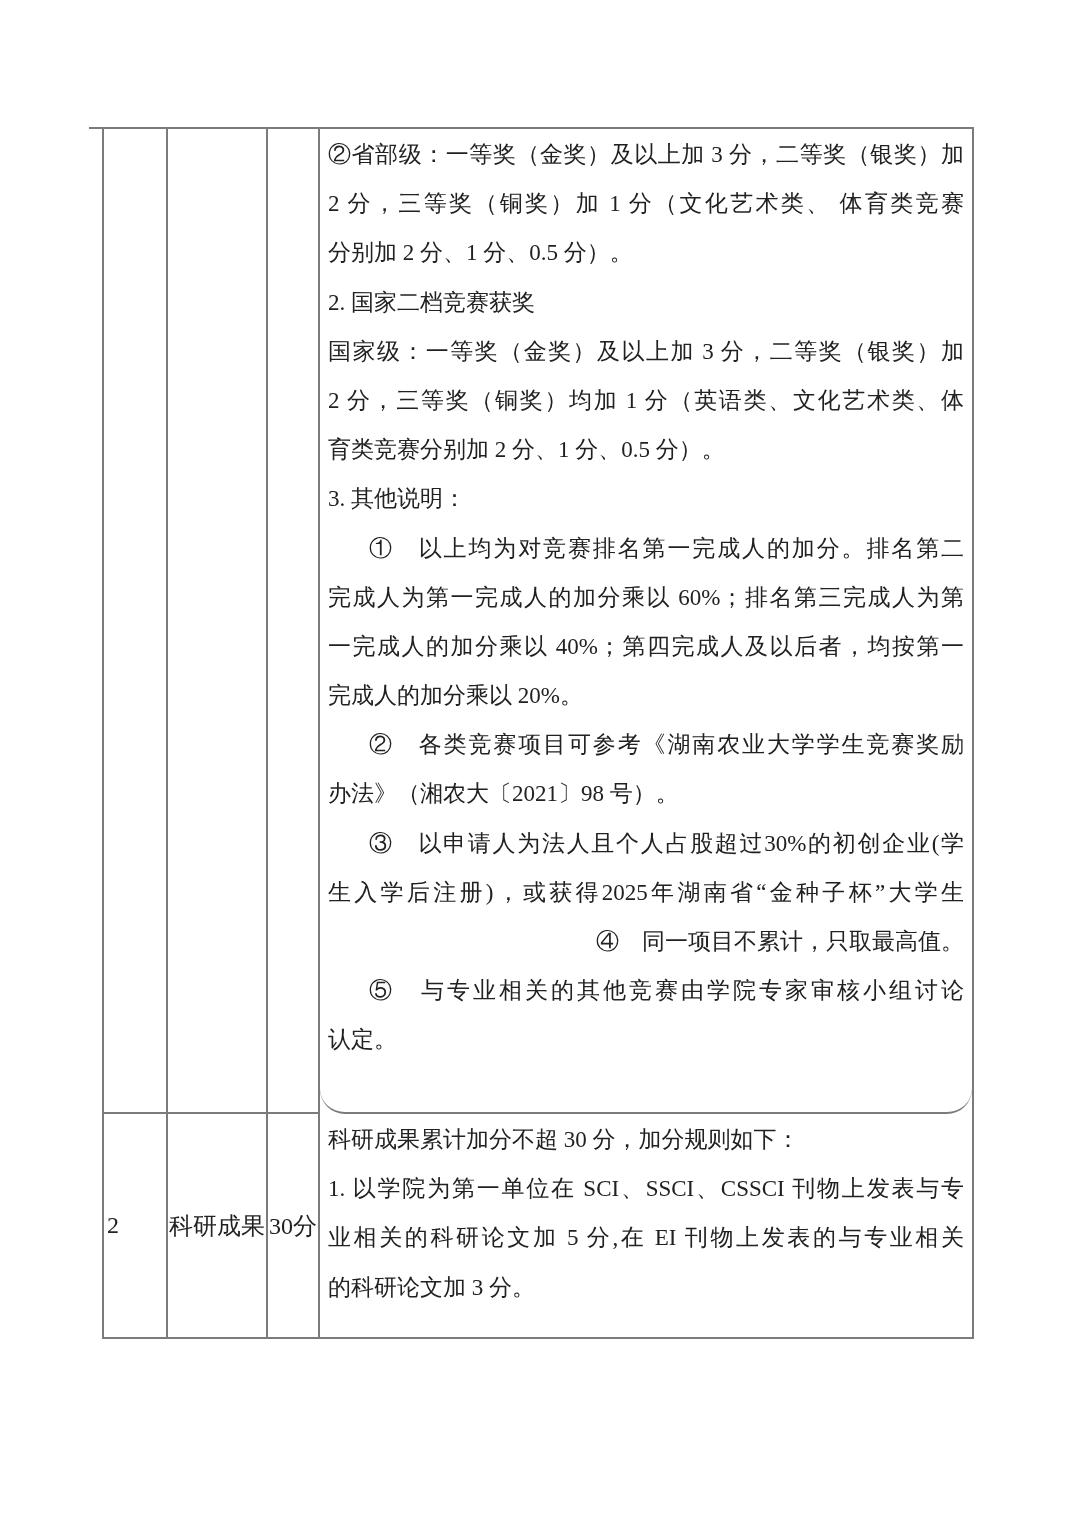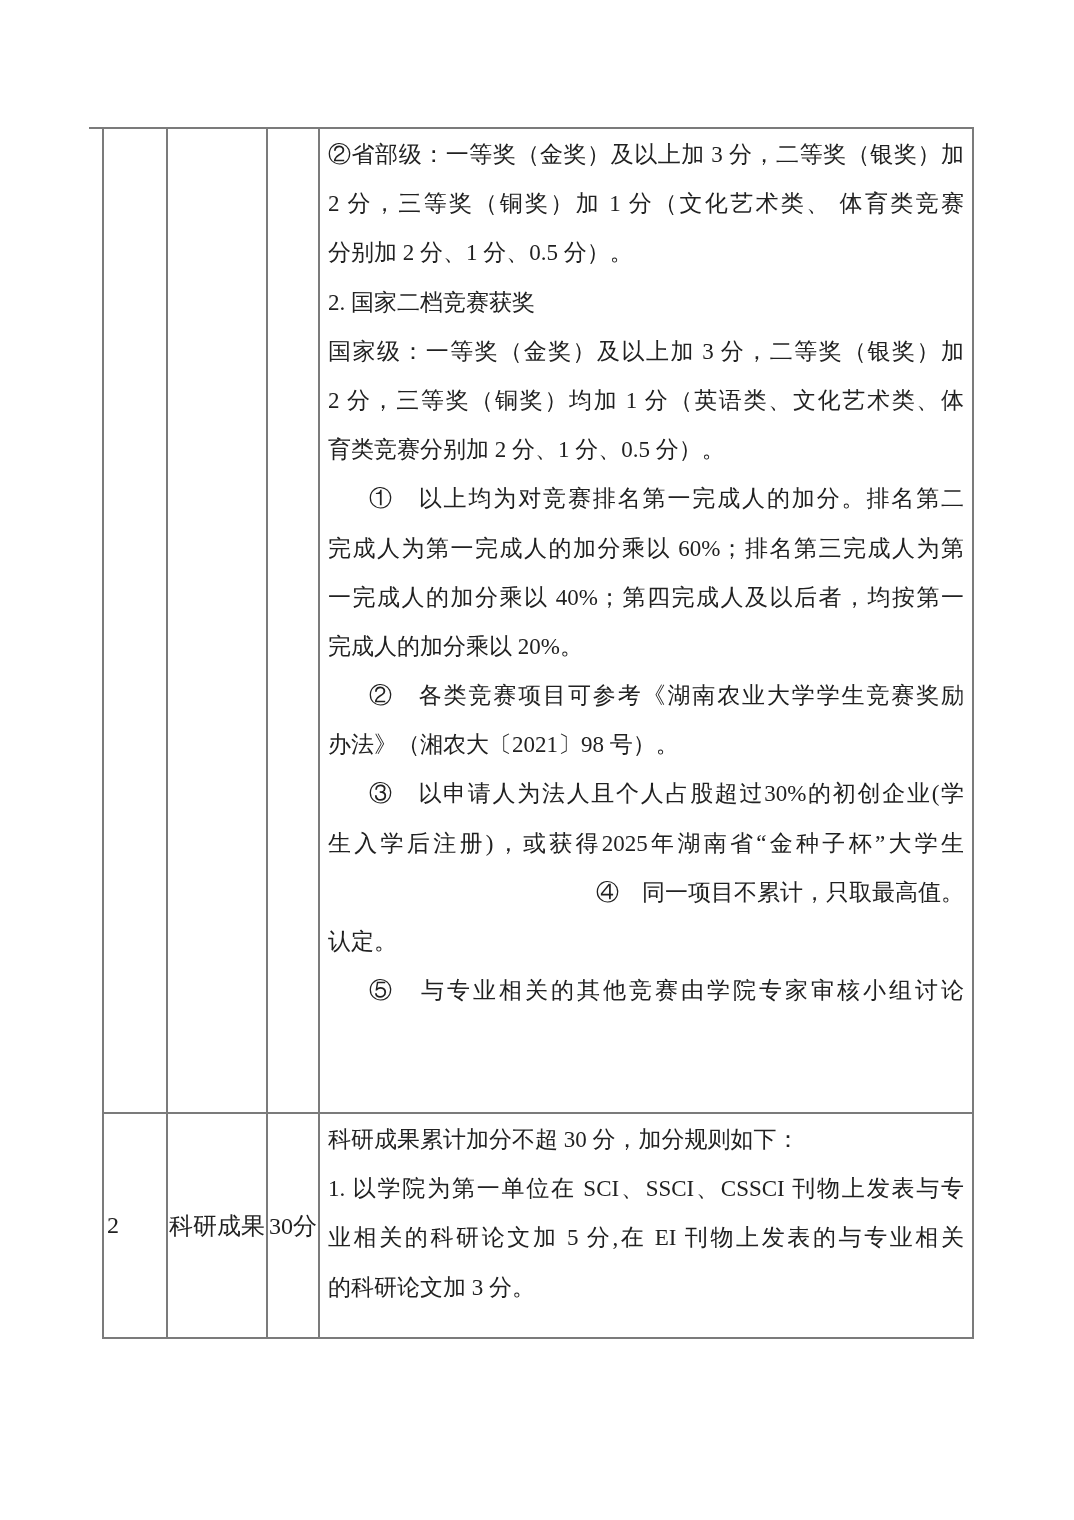--- a/index.html
+++ b/index.html
@@ -36,21 +36,21 @@
     display: grid;
     grid-template-columns: 64px 100px 52px auto;
     grid-template-rows: 985px auto;
   }
   .cell {
     box-sizing: border-box;
     border-right: 2px solid #7b7b7b;
     border-bottom: 2px solid #7b7b7b;
     overflow: hidden;
   }
-  .cell.lastcol { border-right: none; }
+  .cell.lastcol { border-right: none; border-radius: 25px; }
   .cell.lastrow { border-bottom: none; }
   .criteria {
     padding: 1px 8px 0 8px;
   }
   .tl {
     height: 49.2px;
     line-height: 49.2px;
     font-size: 23px;
     white-space: pre-wrap;
   }
@@ -80,31 +80,32 @@
     <div class="cell cat-cell vcell"></div>
     <div class="cell pts-cell vcell"></div>
     <div class="cell lastcol criteria">
       <div class="tl j">②省部级：一等奖（金奖）及以上加 3 分，二等奖（银奖）加</div>
       <div class="tl j">2 分，三等奖（铜奖）加 1 分（文化艺术类、 体育类竞赛</div>
       <div class="tl">分别加 2 分、1 分、0.5 分）。</div>
       <div class="tl">2. 国家二档竞赛获奖</div>
       <div class="tl j">国家级：一等奖（金奖）及以上加 3 分，二等奖（银奖）加</div>
       <div class="tl j">2 分，三等奖（铜奖）均加 1 分（英语类、文化艺术类、体</div>
       <div class="tl">育类竞赛分别加 2 分、1 分、0.5 分）。</div>
+      <div class="tl">3. 其他说明：</div>
       <div class="tl j ind">①　以上均为对竞赛排名第一完成人的加分。排名第二</div>
       <div class="tl j">完成人为第一完成人的加分乘以 60%；排名第三完成人为第</div>
       <div class="tl j">一完成人的加分乘以 40%；第四完成人及以后者，均按第一</div>
       <div class="tl">完成人的加分乘以 20%。</div>
       <div class="tl j ind">②　各类竞赛项目可参考《湖南农业大学学生竞赛奖励</div>
       <div class="tl">办法》（湘农大〔2021〕98 号）。</div>
       <div class="tl j ind">③　以申请人为法人且个人占股超过30%的初创企业(学</div>
       <div class="tl j">生入学后注册)，或获得2025年湖南省“金种子杯”大学生</div>
       <div class="tl ind">④　同一项目不累计，只取最高值。</div>
+      <div class="tl j ind">⑤　与专业相关的其他竞赛由学院专家审核小组讨论</div>
       <div class="tl">认定。</div>
-      <div class="tl j ind">⑤　与专业相关的其他竞赛由学院专家审核小组讨论</div>
     </div>
 
     <div class="cell lastrow no-cell vcell">2</div>
     <div class="cell lastrow cat-cell vcell">科研成果</div>
     <div class="cell lastrow pts-cell vcell">30分</div>
     <div class="cell lastrow lastcol criteria">
       <div class="tl">科研成果累计加分不超 30 分，加分规则如下：</div>
       <div class="tl j">1. 以学院为第一单位在 SCI、SSCI、CSSCI 刊物上发表与专</div>
       <div class="tl j">业相关的科研论文加 5 分,在 EI 刊物上发表的与专业相关</div>
       <div class="tl">的科研论文加 3 分。</div>

